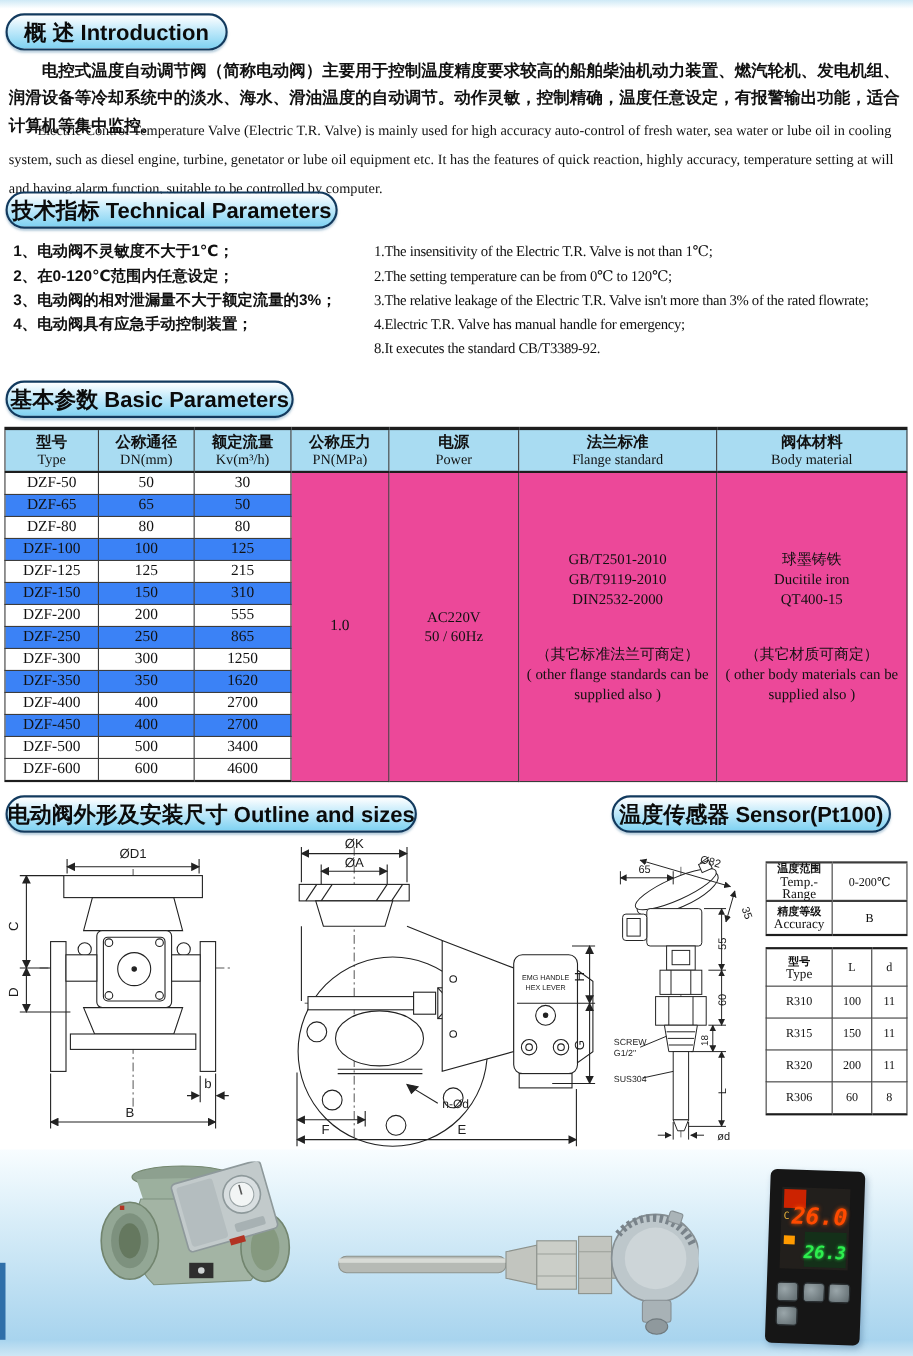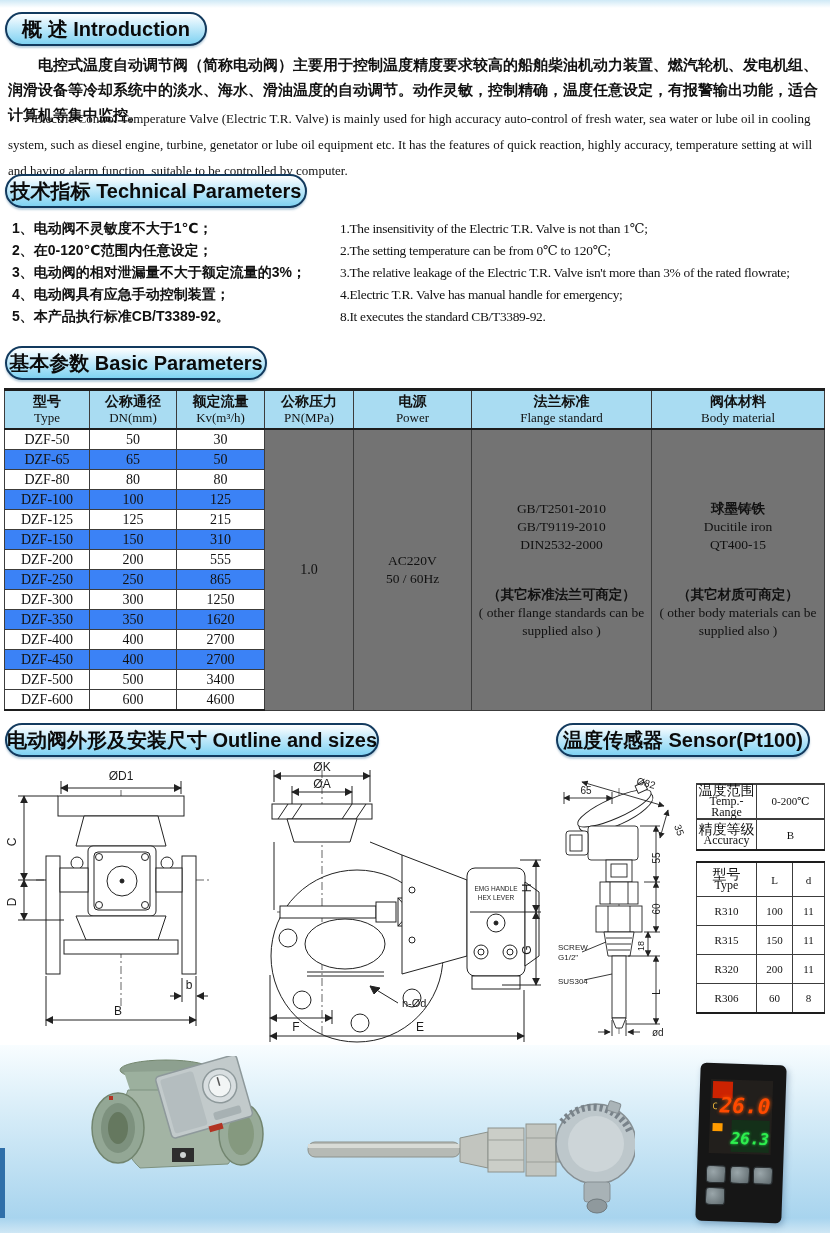--- a/index.html
+++ b/index.html
@@ -41,39 +41,39 @@
   table.params{position:absolute;left:4px;top:388px;border-collapse:collapse;
     table-layout:fixed;width:820px;font-size:14px;text-align:center;}
   table.params th,table.params td{border:1px solid #3c3c3c;padding:0;text-align:center;}
   table.params thead th{background:#a9dcf2;border-top:3px solid #1d1d1d;
     border-bottom:2px solid #1d1d1d;height:37px;font-weight:normal;}
   table.params thead .h-cn{font-family:"Liberation Sans","DejaVu Sans",sans-serif;
     font-weight:bold;font-size:14px;line-height:17px;}
   table.params thead .h-en{font-size:13px;line-height:16px;}
   table.params tbody td{height:19px;font-size:14px;}
   table.params tbody tr.hl td{background:#3b82f6;}
-  table.params tbody td.merged{background:#737373;vertical-align:middle;}
+  table.params tbody td.merged{background:#ec4899;vertical-align:middle;}
   table.params tbody tr:last-child td{border-bottom:2px solid #1d1d1d;}
   .cellblock{line-height:18px;font-size:13.5px;}
-  .cellblock .cn{font-family:"Liberation Sans","DejaVu Sans",sans-serif;font-weight:bold;}
+  .cellblock .cn{font-family:"Liberation Sans","DejaVu Sans",sans-serif;font-weight:normal;}
   .cellblock .gap{margin-top:32px;}
 
   
   svg text{font-family:"Liberation Sans","DejaVu Sans",sans-serif;fill:#1c1c1c;}
   .draw{position:absolute;}
   .d-front{left:6px;top:768px;}
   .d-side{left:252px;top:760px;}
   .d-probe{left:556px;top:768px;}
 
   
   .stable{position:absolute;border-collapse:collapse;table-layout:fixed;
     text-align:center;background:#fff;}
   .stable td,.stable th{border:1px solid #3c3c3c;padding:0;font-weight:normal;}
   .stable .lbl-cn{font-family:"Liberation Sans","DejaVu Sans",sans-serif;
-    font-weight:normal;font-size:14px;line-height:11px;}
+    font-weight:bold;font-size:10px;line-height:11px;}
   .lbl-en{font-size:12px;line-height:11px;}
   .stable .val{font-size:11px;}
   .sensor-spec{left:696px;top:783px;width:128px;}
   .sensor-spec td{height:29px;border-top-width:2px;}
   .sensor-spec tr:last-child td{border-bottom:2px solid #1d1d1d;}
   .sensor-models{left:696px;top:861px;width:128px;}
   .sensor-models thead th{height:33px;border-top:2px solid #1d1d1d;
     border-bottom:1px solid #3c3c3c;background:#fff;}
   .sensor-models td{height:28px;font-size:11px;}
   .sensor-models tr:last-child td{border-bottom:2px solid #1d1d1d;}
@@ -115,21 +115,20 @@
 <div class="pill pill-intro">概 述 Introduction</div>
 <p class="para-cn">电控式温度自动调节阀（简称电动阀）主要用于控制温度精度要求较高的船舶柴油机动力装置、燃汽轮机、发电机组、润滑设备等冷却系统中的淡水、海水、滑油温度的自动调节。动作灵敏，控制精确，温度任意设定，有报警输出功能，适合计算机等集中监控。</p>
 <p class="para-en">Electric Control Temperature Valve (Electric T.R. Valve) is mainly used for high accuracy auto-control  of fresh water, sea water or lube oil in cooling system, such as diesel engine, turbine, genetator or lube oil equipment etc. It has the features of quick reaction, highly accuracy, temperature setting at will and having alarm function, suitable to be controlled by computer.</p>
 
 <div class="pill pill-tech">技术指标 Technical Parameters</div>
 <div class="tech-list tech-cn">
   <div>1、电动阀不灵敏度不大于1℃；</div>
   <div>2、在0-120℃范围内任意设定；</div>
   <div>3、电动阀的相对泄漏量不大于额定流量的3%；</div>
   <div>4、电动阀具有应急手动控制装置；</div>
-  <div>5、本产品执行标准CB/T3389-92。</div>
 </div>
 <div class="tech-list tech-en">
   <div>1.The insensitivity of the Electric T.R. Valve is not than 1℃;</div>
   <div>2.The setting temperature can be from 0℃ to 120℃;</div>
   <div>3.The relative leakage of the Electric T.R. Valve isn't more than 3% of the rated flowrate;</div>
   <div>4.Electric T.R. Valve has manual handle for emergency;</div>
   <div>8.It executes the standard CB/T3389-92.</div>
 </div>
 
 <div class="pill pill-params">基本参数 Basic Parameters</div>

